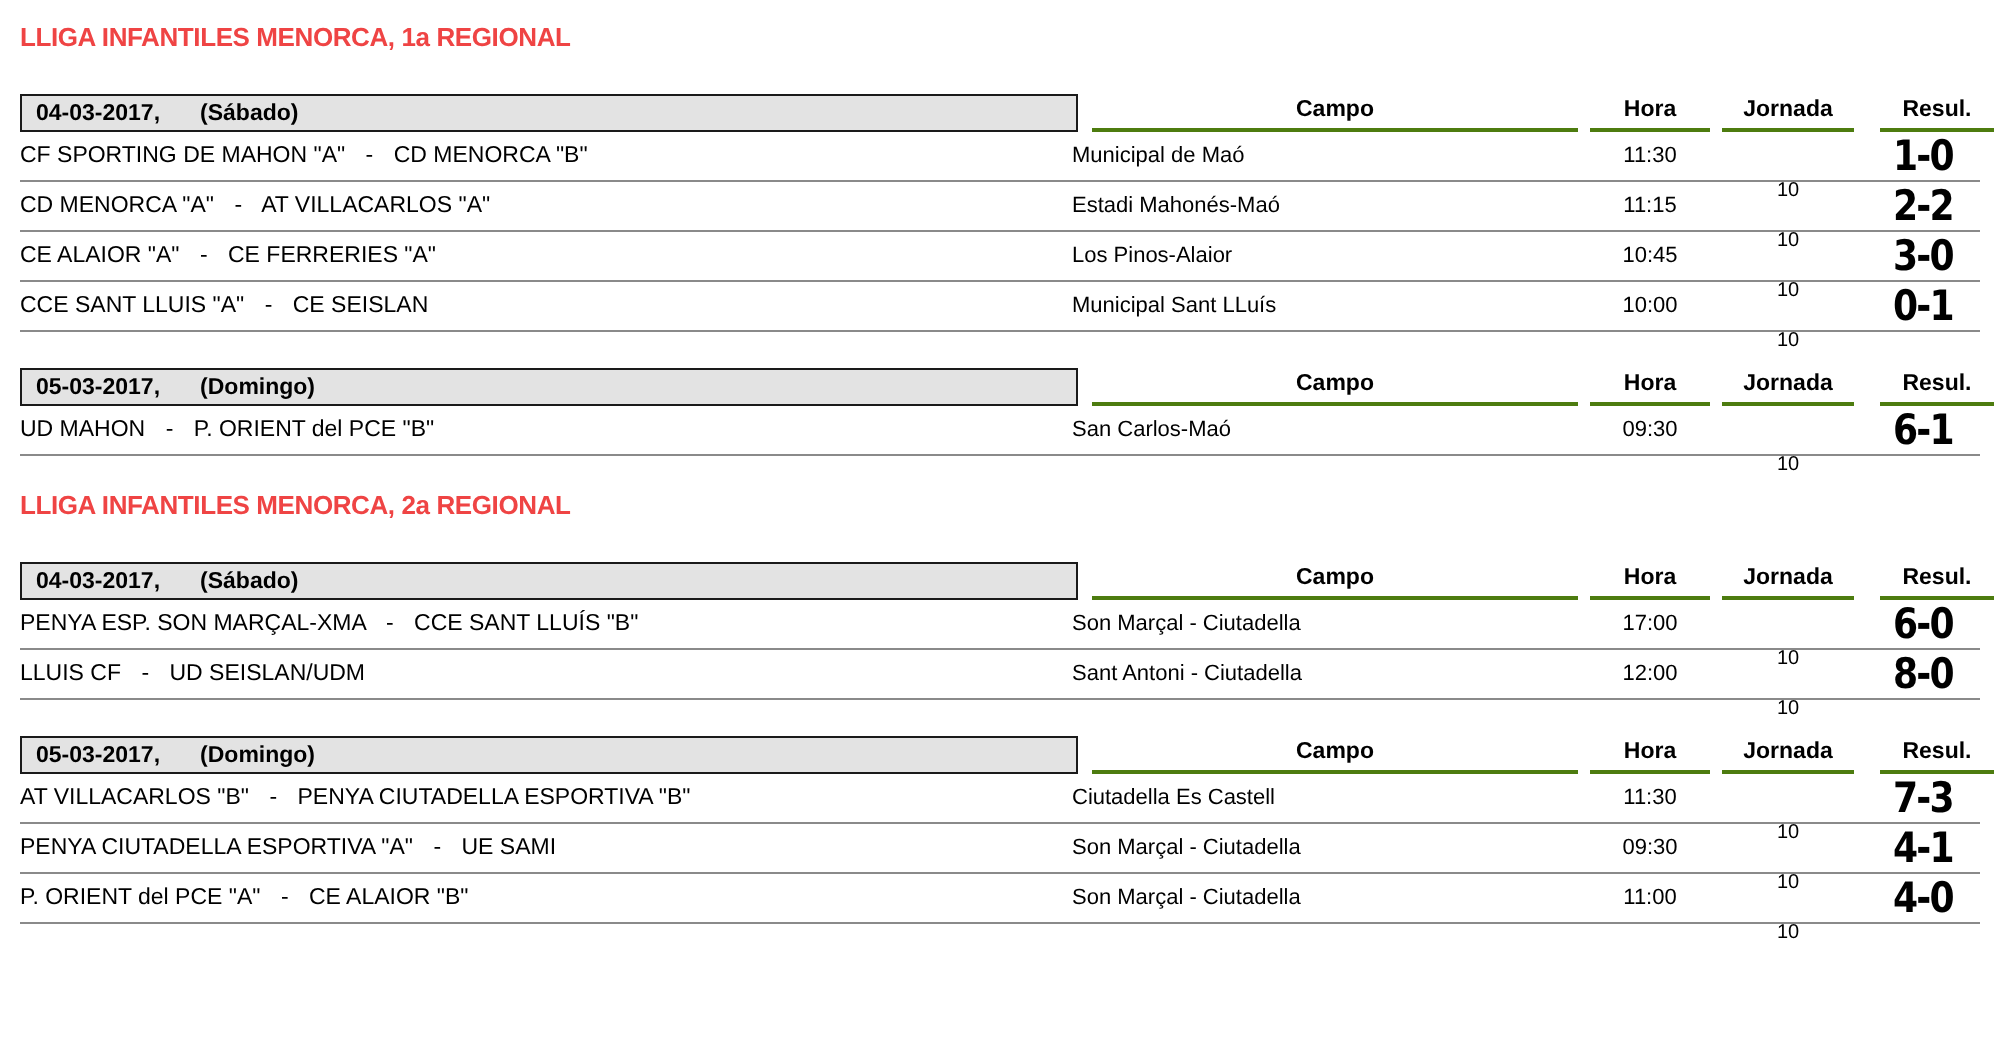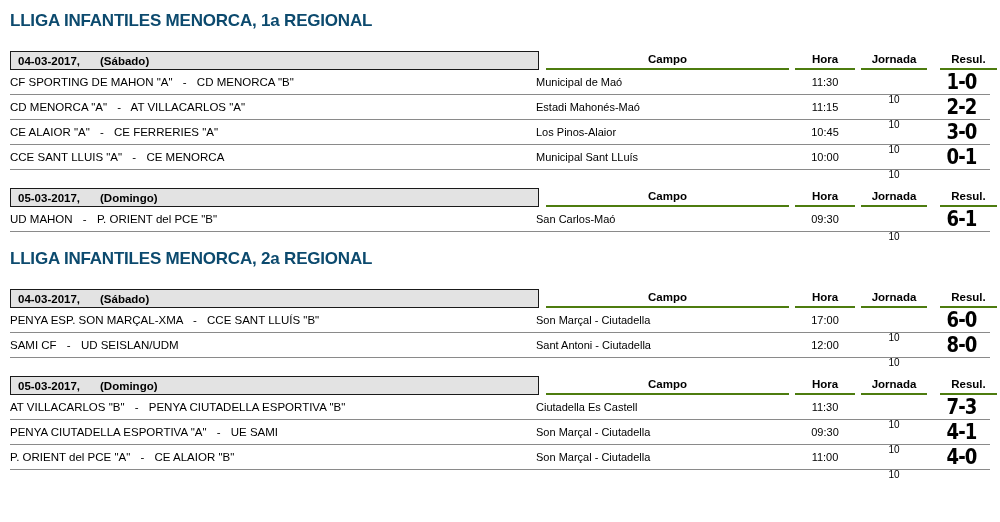--- a/index.html
+++ b/index.html
@@ -19,24 +19,24 @@
   .page {
     position: relative;
     width: 1000px;
     height: 522px;
     box-sizing: border-box;
     padding: 0;
   }
 
   
   .league-title {
-    font-size: 17px;
+    font-size: 13px;
     font-weight: bold;
     letter-spacing: -0.2px;
-    color: #0c4a6e;
+    color: #ef4444;
     padding-left: 10px;
     line-height: 1;
   }
 
   
   .day-block {
     position: relative;
     width: 1000px;
   }
 
@@ -207,21 +207,21 @@
       <div class="mr-campo">Los Pinos-Alaior</div>
       <div class="mr-hora">10:45</div>
       <div class="mr-jornada">10</div>
       <div class="mr-resul">3-0</div>
     </div>
 
     <div class="match-row">
       <div class="mr-teams">
         <span>CCE SANT LLUIS "A"</span>
         <span class="sep">-</span>
-        <span>CE MENORCA</span>
+        <span>CE SEISLAN</span>
       </div>
       <div class="mr-campo">Municipal Sant LLuís</div>
       <div class="mr-hora">10:00</div>
       <div class="mr-jornada">10</div>
       <div class="mr-resul">0-1</div>
     </div>
   </div>
 
   <div class="spacer-md"></div>
 
@@ -273,21 +273,21 @@
         <span>CCE SANT LLUÍS "B"</span>
       </div>
       <div class="mr-campo">Son Marçal - Ciutadella</div>
       <div class="mr-hora">17:00</div>
       <div class="mr-jornada">10</div>
       <div class="mr-resul">6-0</div>
     </div>
 
     <div class="match-row">
       <div class="mr-teams">
-        <span>SAMI CF</span>
+        <span>LLUIS CF</span>
         <span class="sep">-</span>
         <span>UD SEISLAN/UDM</span>
       </div>
       <div class="mr-campo">Sant Antoni - Ciutadella</div>
       <div class="mr-hora">12:00</div>
       <div class="mr-jornada">10</div>
       <div class="mr-resul">8-0</div>
     </div>
   </div>
 

